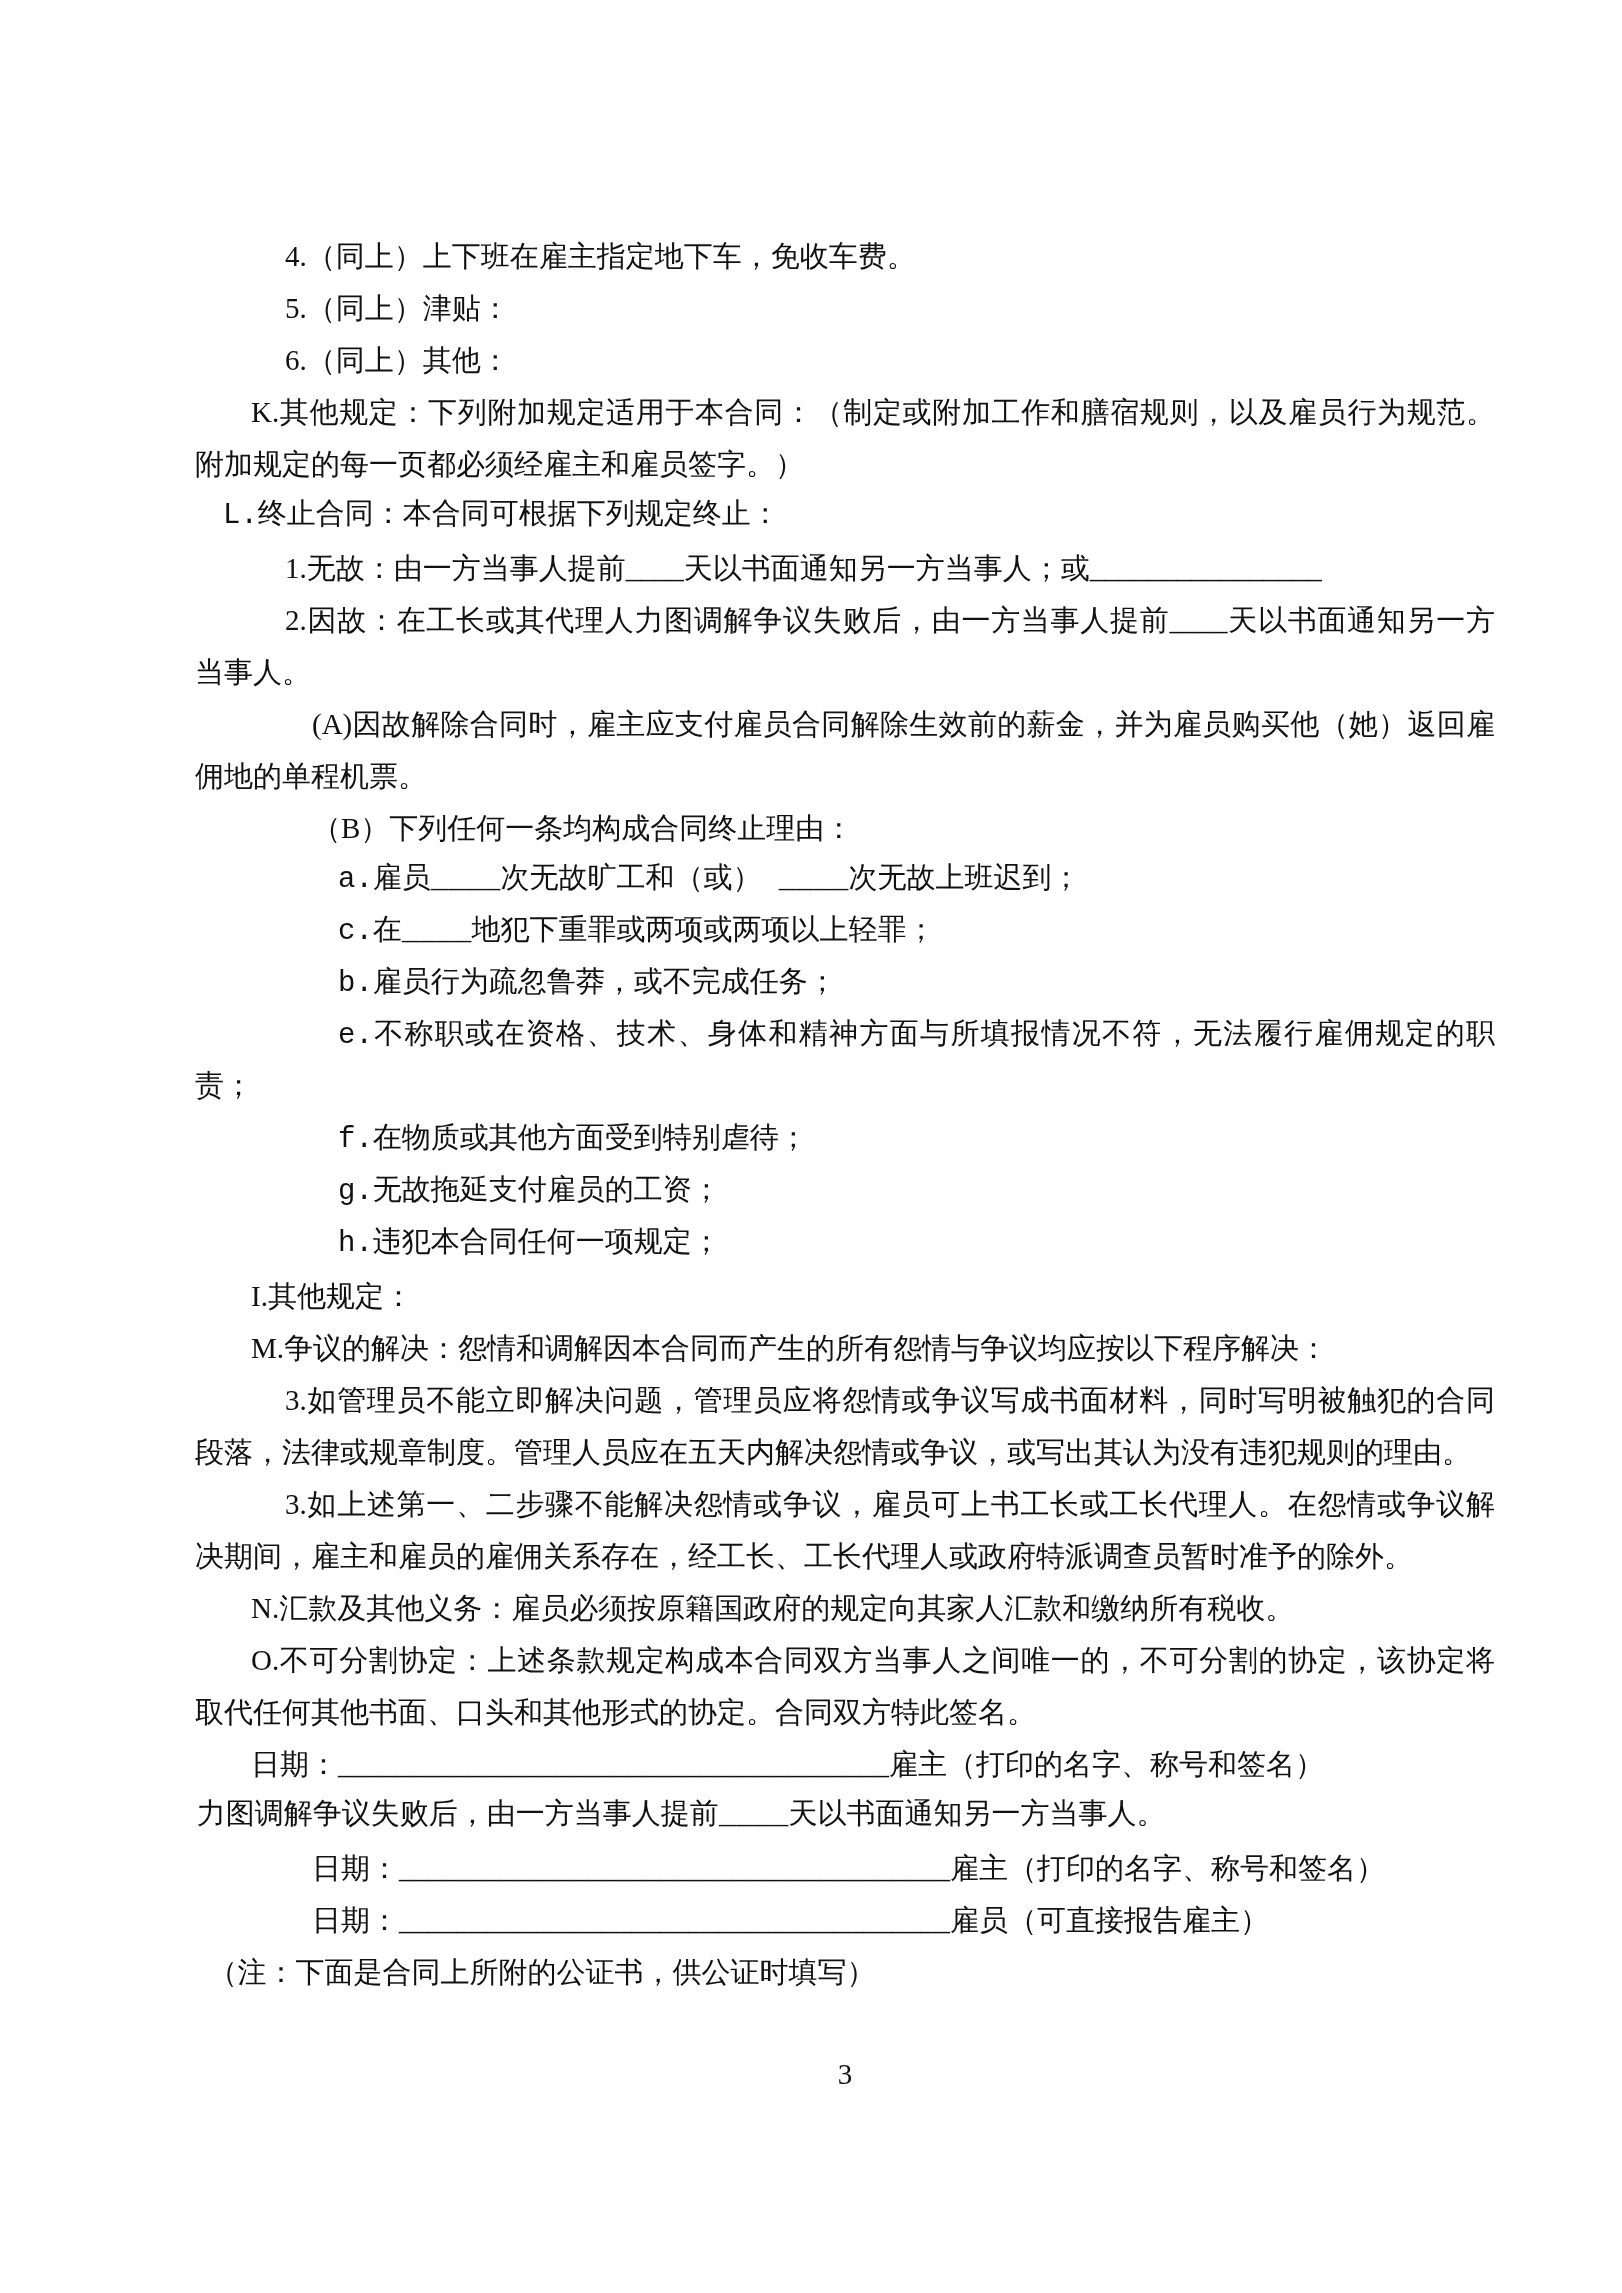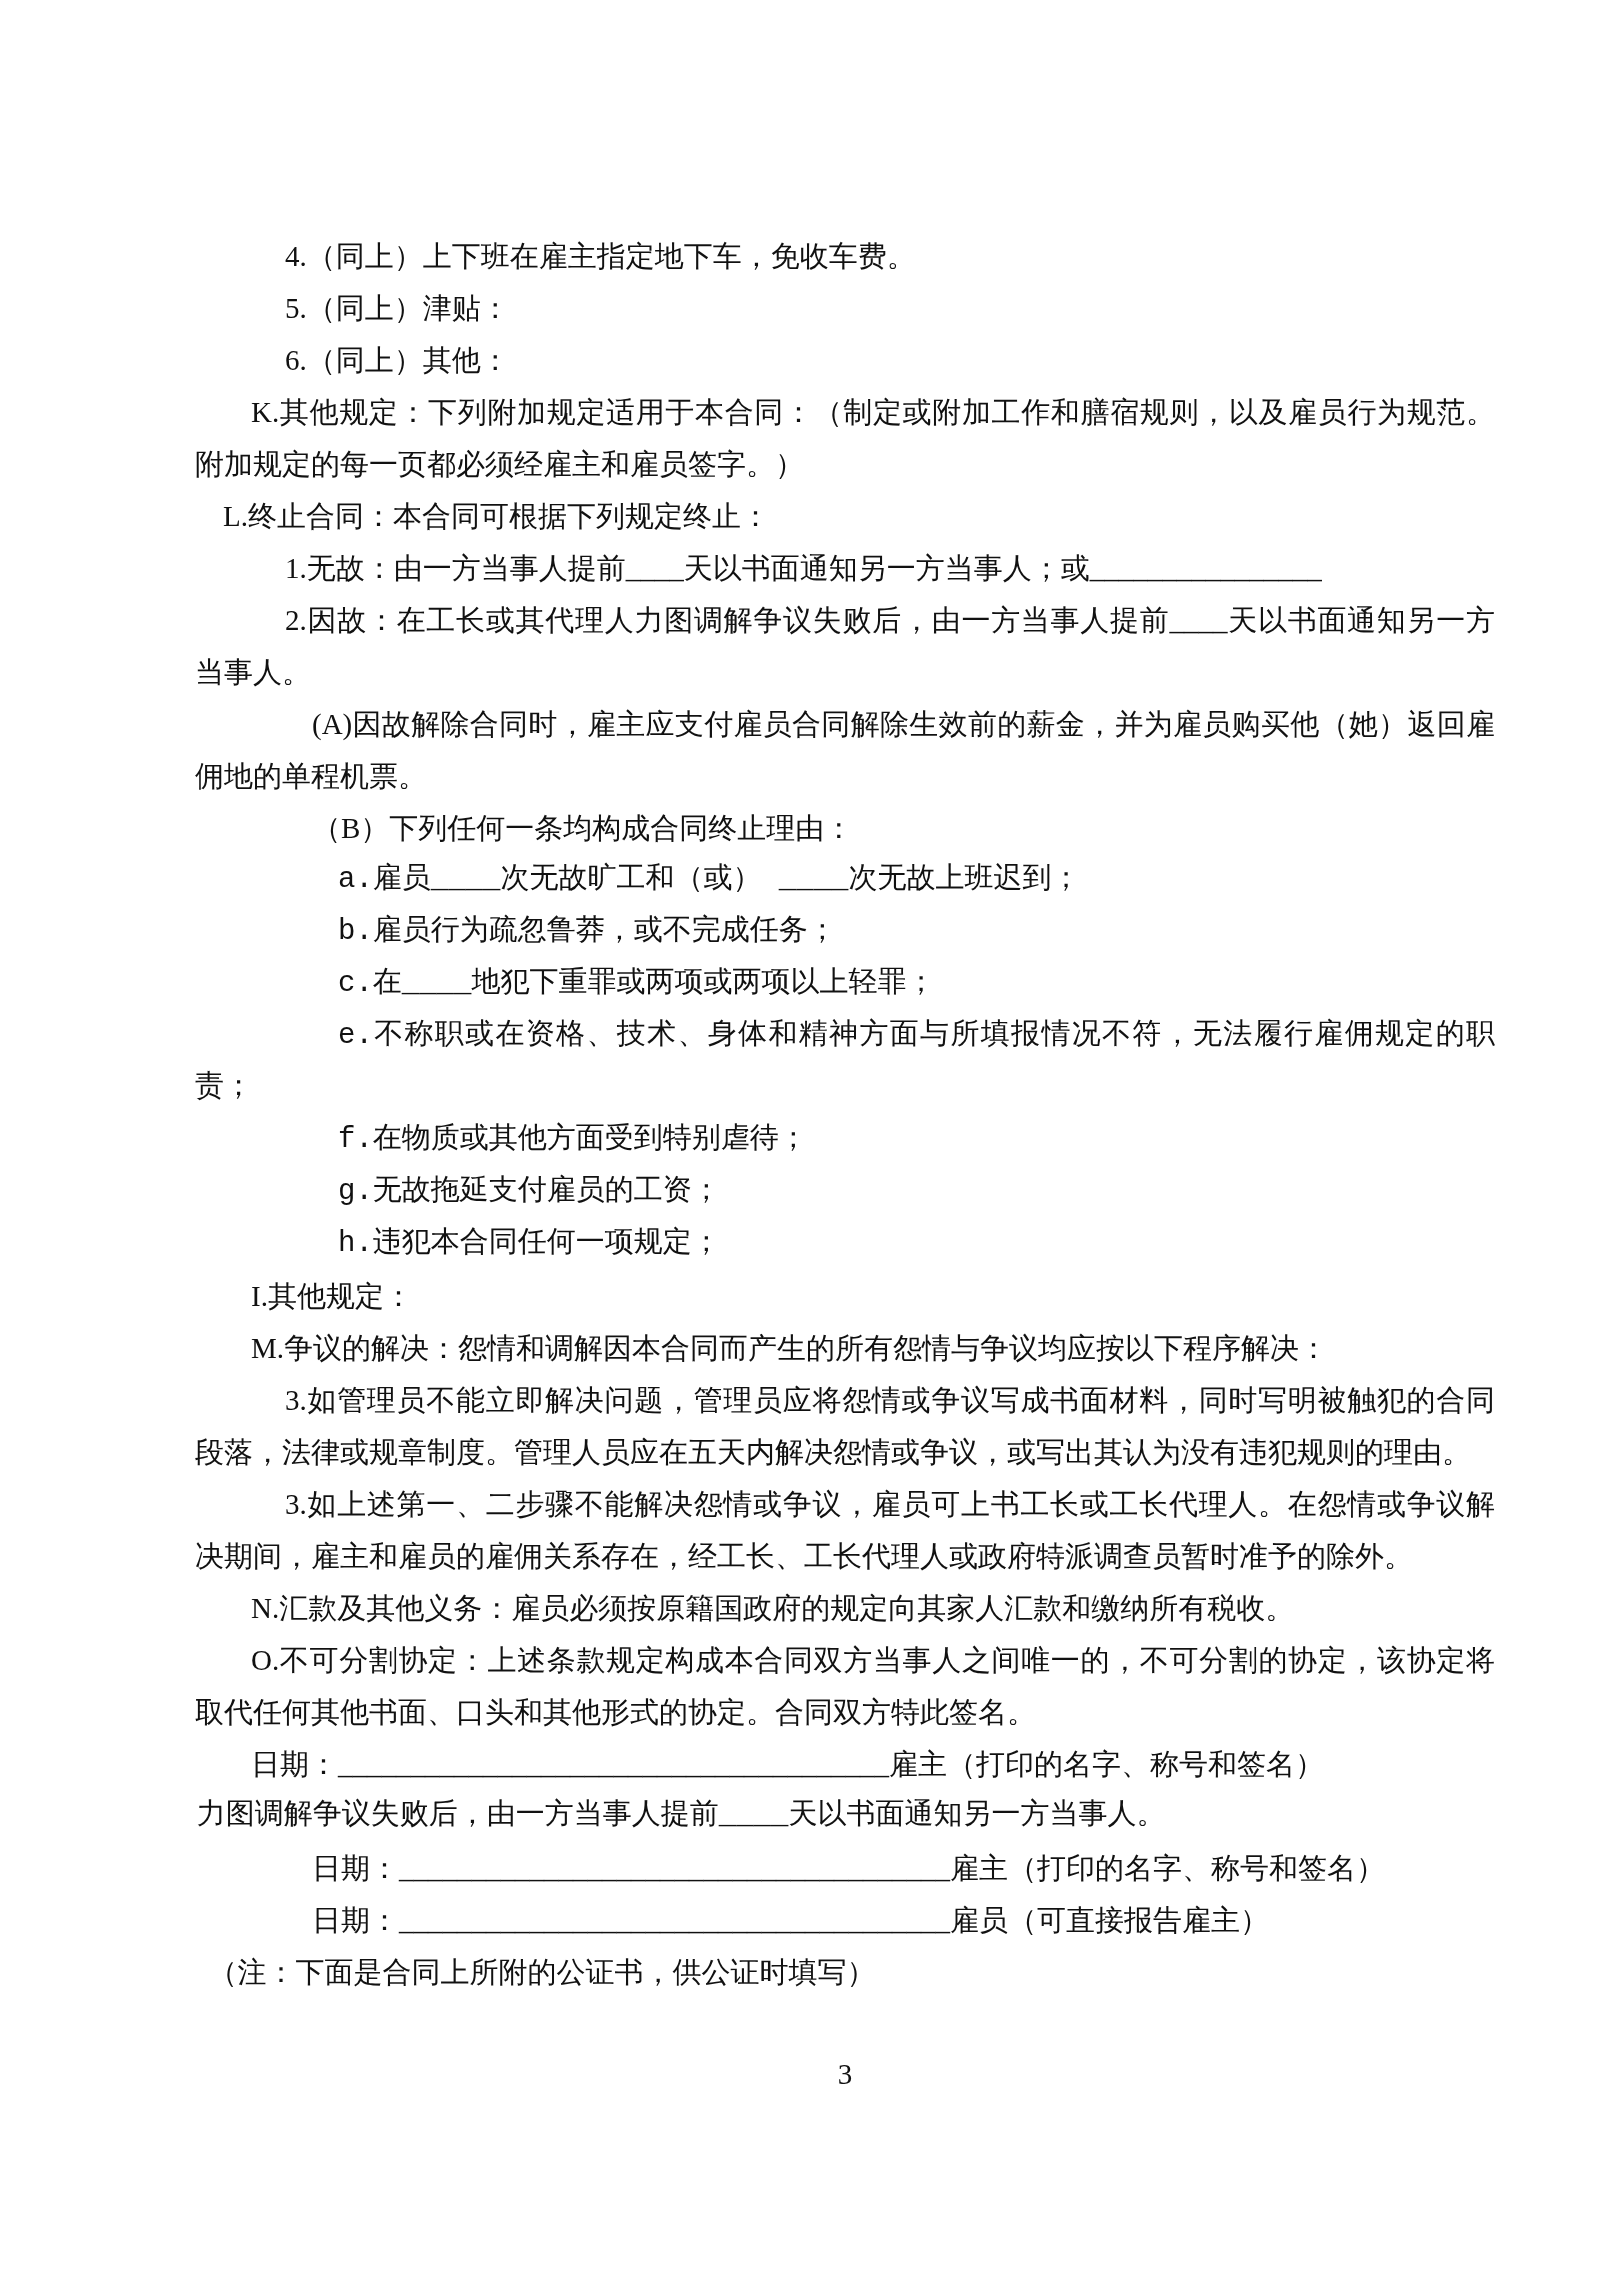--- a/index.html
+++ b/index.html
@@ -25,21 +25,21 @@
     font-size: 29px;
     line-height: 52px;
     text-align: justify;
   }
   .content p {
     margin: 0;
     padding: 0;
   }
   
   .ind-0    { text-indent: 1.8px; font-family: Liberation Mono, monospace; }
-  .ind-a    { text-indent: 28px; }
+  .ind-a    { text-indent: 28px; font-family: Liberation Mono, monospace; }
   .ind-b    { text-indent: 56px; }
   .ind-c    { text-indent: 90px; }
   .ind-d    { text-indent: 117px; }
   .ind-e    { text-indent: 143px; font-family: Liberation Mono, monospace; }
   .ind-note { text-indent: 13.6px; }
   .page-num {
     position: absolute;
     top: 2048px;
     left: 195px;
     width: 1300px;
@@ -58,22 +58,22 @@
     <p class="ind-c">4.（同上）上下班在雇主指定地下车，免收车费。</p>
     <p class="ind-c">5.（同上）津贴：</p>
     <p class="ind-c">6.（同上）其他：</p>
     <p class="ind-b">K.其他规定：下列附加规定适用于本合同：（制定或附加工作和膳宿规则，以及雇员行为规范。附加规定的每一页都必须经雇主和雇员签字。）</p>
     <p class="ind-a">L.终止合同：本合同可根据下列规定终止：</p>
     <p class="ind-c">1.无故：由一方当事人提前____天以书面通知另一方当事人；或________________</p>
     <p class="ind-c">2.因故：在工长或其代理人力图调解争议失败后，由一方当事人提前____天以书面通知另一方当事人。</p>
     <p class="ind-d">(A)因故解除合同时，雇主应支付雇员合同解除生效前的薪金，并为雇员购买他（她）返回雇佣地的单程机票。</p>
     <p class="ind-d">（B）下列任何一条均构成合同终止理由：</p>
     <p class="ind-e">a.雇员____次无故旷工和（或） ____次无故上班迟到；</p>
+    <p class="ind-e">c.在____地犯下重罪或两项或两项以上轻罪；</p>
     <p class="ind-e">b.雇员行为疏忽鲁莽，或不完成任务；</p>
-    <p class="ind-e">c.在____地犯下重罪或两项或两项以上轻罪；</p>
     <p class="ind-e">e.不称职或在资格、技术、身体和精神方面与所填报情况不符，无法履行雇佣规定的职责；</p>
     <p class="ind-e">f.在物质或其他方面受到特别虐待；</p>
     <p class="ind-e">g.无故拖延支付雇员的工资；</p>
     <p class="ind-e">h.违犯本合同任何一项规定；</p>
     <p class="ind-b">I.其他规定：</p>
     <p class="ind-b">M.争议的解决：怨情和调解因本合同而产生的所有怨情与争议均应按以下程序解决：</p>
     <p class="ind-c">3.如管理员不能立即解决问题，管理员应将怨情或争议写成书面材料，同时写明被触犯的合同段落，法律或规章制度。管理人员应在五天内解决怨情或争议，或写出其认为没有违犯规则的理由。</p>
     <p class="ind-c">3.如上述第一、二步骤不能解决怨情或争议，雇员可上书工长或工长代理人。在怨情或争议解决期间，雇主和雇员的雇佣关系存在，经工长、工长代理人或政府特派调查员暂时准予的除外。</p>
     <p class="ind-b">N.汇款及其他义务：雇员必须按原籍国政府的规定向其家人汇款和缴纳所有税收。</p>
     <p class="ind-b">O.不可分割协定：上述条款规定构成本合同双方当事人之间唯一的，不可分割的协定，该协定将取代任何其他书面、口头和其他形式的协定。合同双方特此签名。</p>

